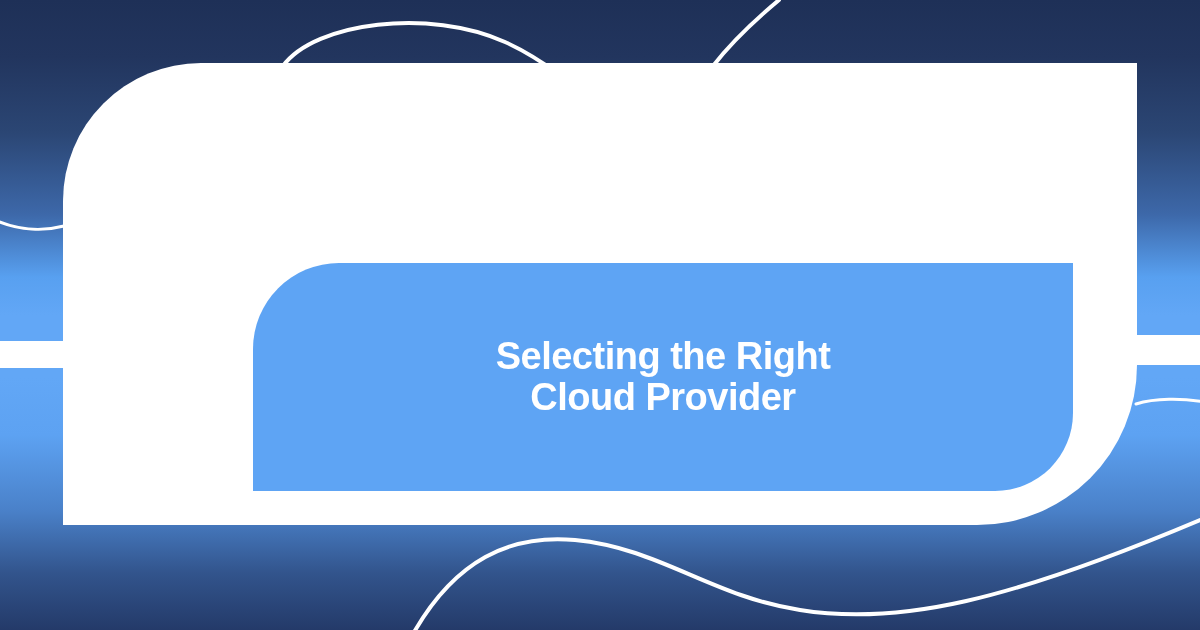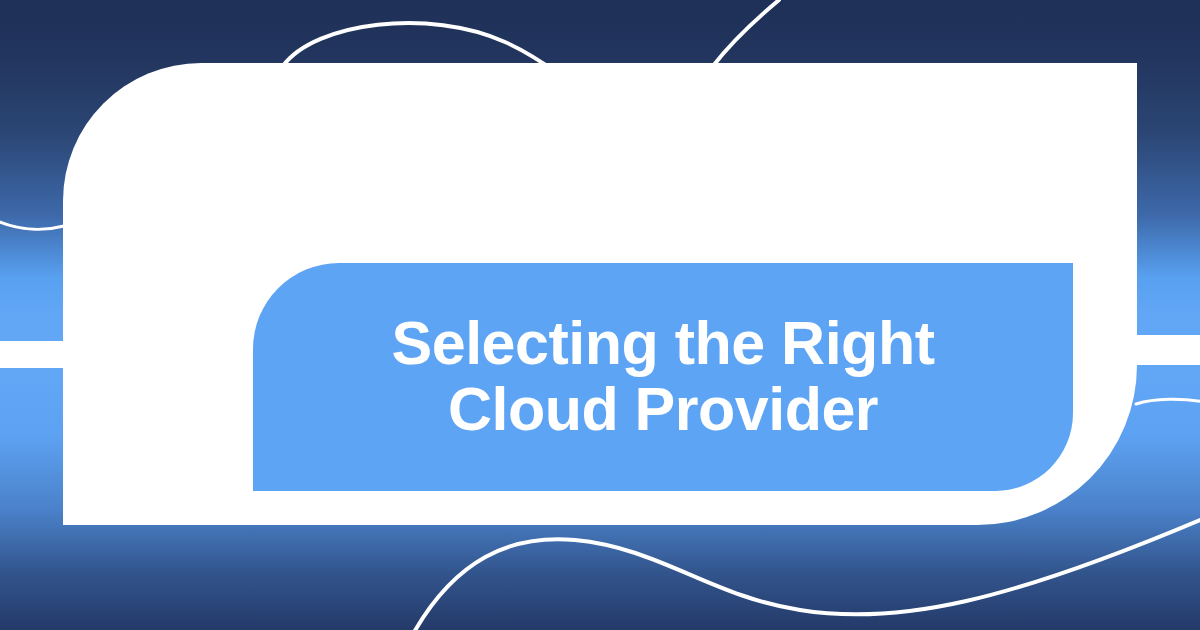--- a/index.html
+++ b/index.html
@@ -88,21 +88,21 @@
     display: flex;
     align-items: center;
     justify-content: center;
     box-sizing: border-box;
     padding: 0 40px;
   }
 
   .title {
     margin: 0;
     color: #ffffff;
-    font-size: 61px;
+    font-size: 38px;
     line-height: 1.08;
     font-weight: 700;
     letter-spacing: -0.5px;
     text-align: center;
     white-space: pre-line;
     max-width: 560px;
   }
 </style>
 </head>
 <body>

